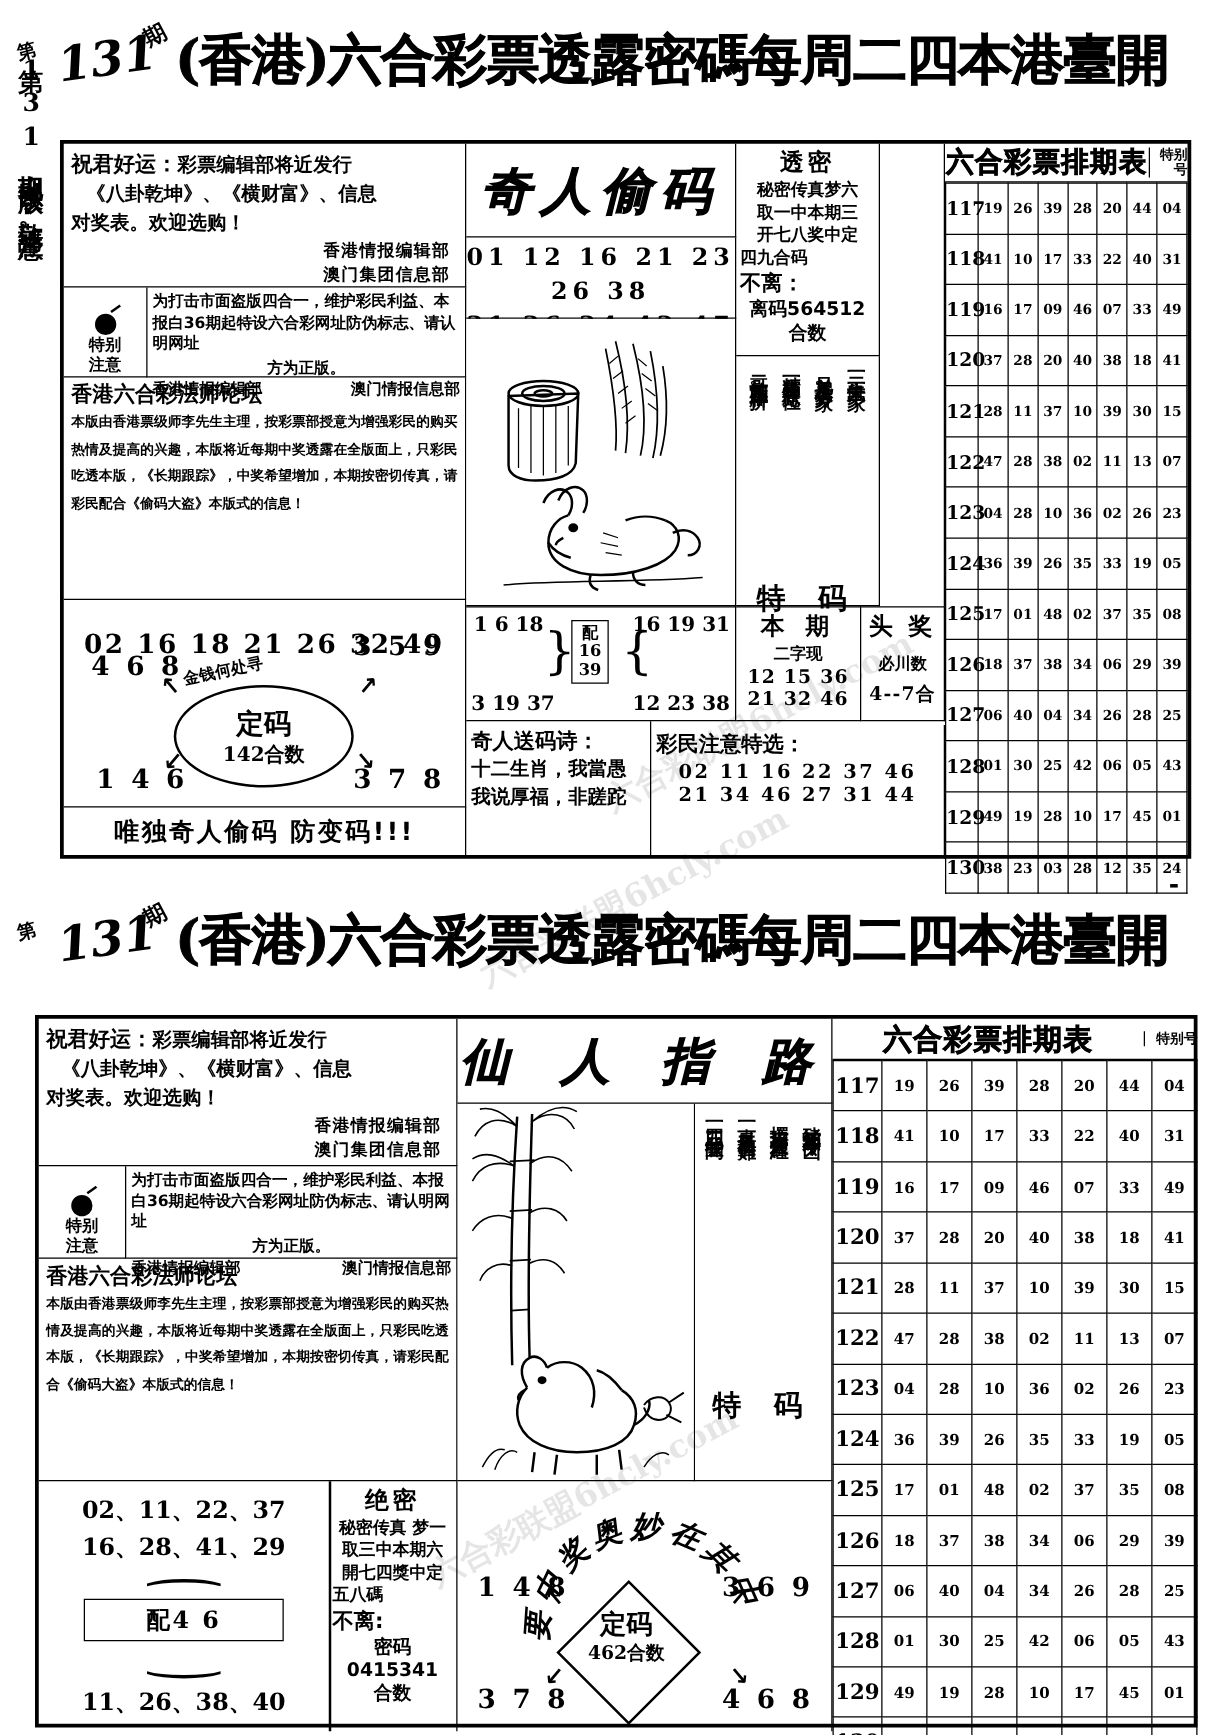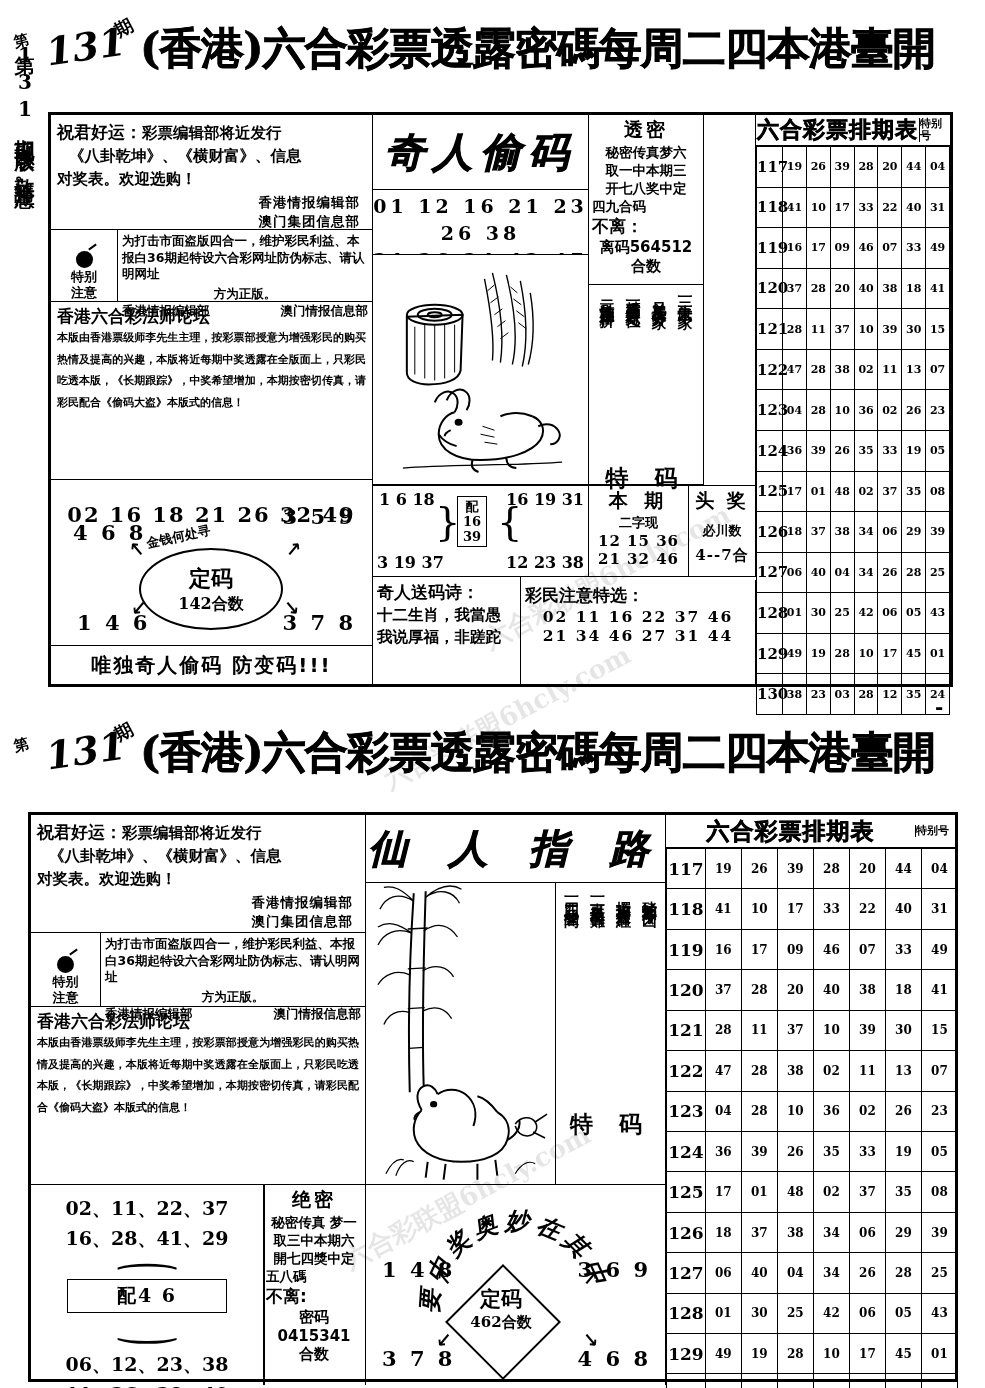--- a/index.html
+++ b/index.html
@@ -122,21 +122,21 @@
   .selnum{font-size:15.5px;font-weight:bold;letter-spacing:2px;
           font-family:"DejaVu Serif","Liberation Serif",serif;}
 
   
   table.sched{border-collapse:collapse;width:100%;height:100%;table-layout:fixed;}
   table.sched td{border:1px solid #000;text-align:center;font-size:12px;font-weight:bold;
                  font-family:"DejaVu Serif","Liberation Serif",serif;padding:0;}
   table.sched td.per{font-size:16px;width:13%;}
   .sched-title{font-size:22px;font-weight:bold;text-align:center;letter-spacing:1px;
                font-family:"DejaVu Serif","Liberation Serif",serif;-webkit-text-stroke:0.6px #000;}
-  .sched-sp{font-size:11px;font-weight:bold;text-align:left;line-height:12px;}
+  .sched-sp{font-size:11px;font-weight:bold;text-align:right;line-height:12px;}
 
   
   .blist{font-size:19px;font-weight:bold;line-height:30px;text-align:center;
          font-family:"DejaVu Serif","Liberation Serif",serif;}
   .peiwide{border:1.5px solid #000;font-size:19px;font-weight:bold;text-align:center;
            font-family:"DejaVu Serif","Liberation Serif",serif;letter-spacing:2px;}
   .curlybig{font-size:34px;text-align:center;line-height:20px;transform:scaleX(3.2);}
 
   
   .diamond{position:absolute;border:2px solid #000;transform:rotate(45deg);}
@@ -534,21 +534,20 @@
       <div class="forum-h">香港六合彩法师论坛</div>
       <div class="forum-p">本版由香港票级师李先生主理，按彩票部授意为增强彩民的购买热情及提高的兴趣，本版将近每期中奖透露在全版面上，只彩民吃透本版，《长期跟踪》，中奖希望增加，本期按密切传真，请彩民配合《偷码大盗》本版式的信息！</div>
     </div>
 
     <div class="cell" style="left:0;top:370px;width:232px;height:200px;box-sizing:border-box;padding-top:8px;position:absolute;">
       <div class="blist">02、11、22、37</div>
       <div class="blist">16、28、41、29</div>
       <div class="curlybig">⌢</div>
       <div class="peiwide" style="margin:6px 36px 0 36px;padding:3px 0;">配4  6</div>
       <div class="curlybig" style="margin-top:14px;">⌣</div>
-      <div class="blist" style="margin-top:2px;">06、12、23、38</div>
       <div class="blist">11、26、38、40</div>
     </div>
 
     <div class="vline" style="left:232px;top:370px;width:2px;height:200px;"></div>
 
     <div class="cell" style="left:232px;top:370px;width:103px;height:200px;box-sizing:border-box;padding:2px 3px;border-right:1.5px solid #000;">
       <div class="sec-t">绝密</div>
       <div class="sec-l">秘密传真 梦一</div>
       <div class="sec-l">取三中本期六</div>
       <div class="sec-l">開七四獎中定</div>

